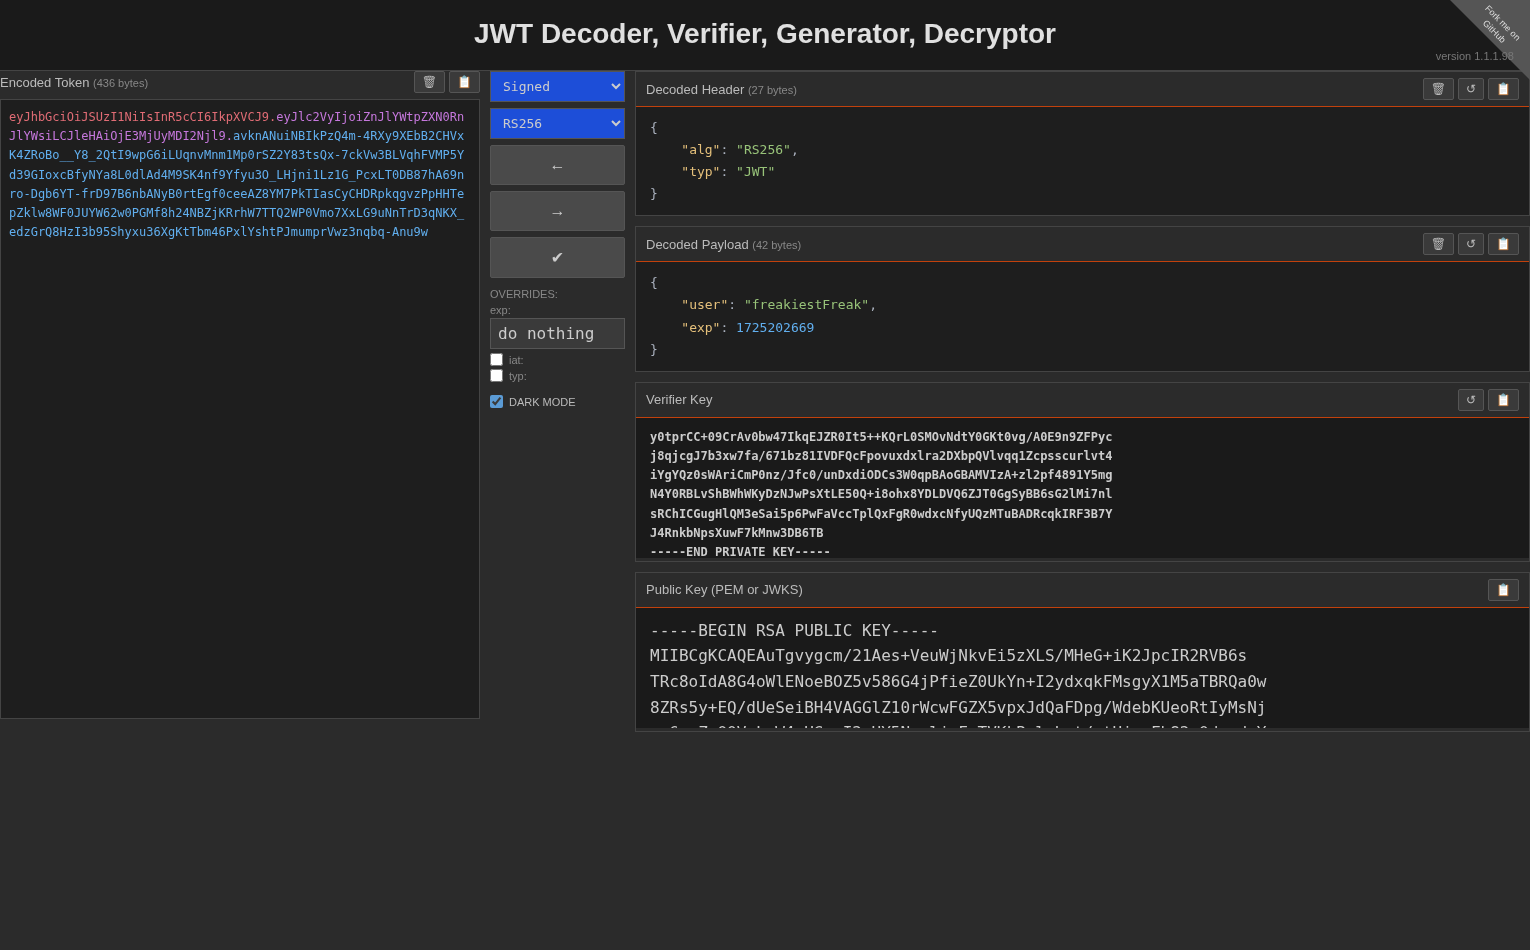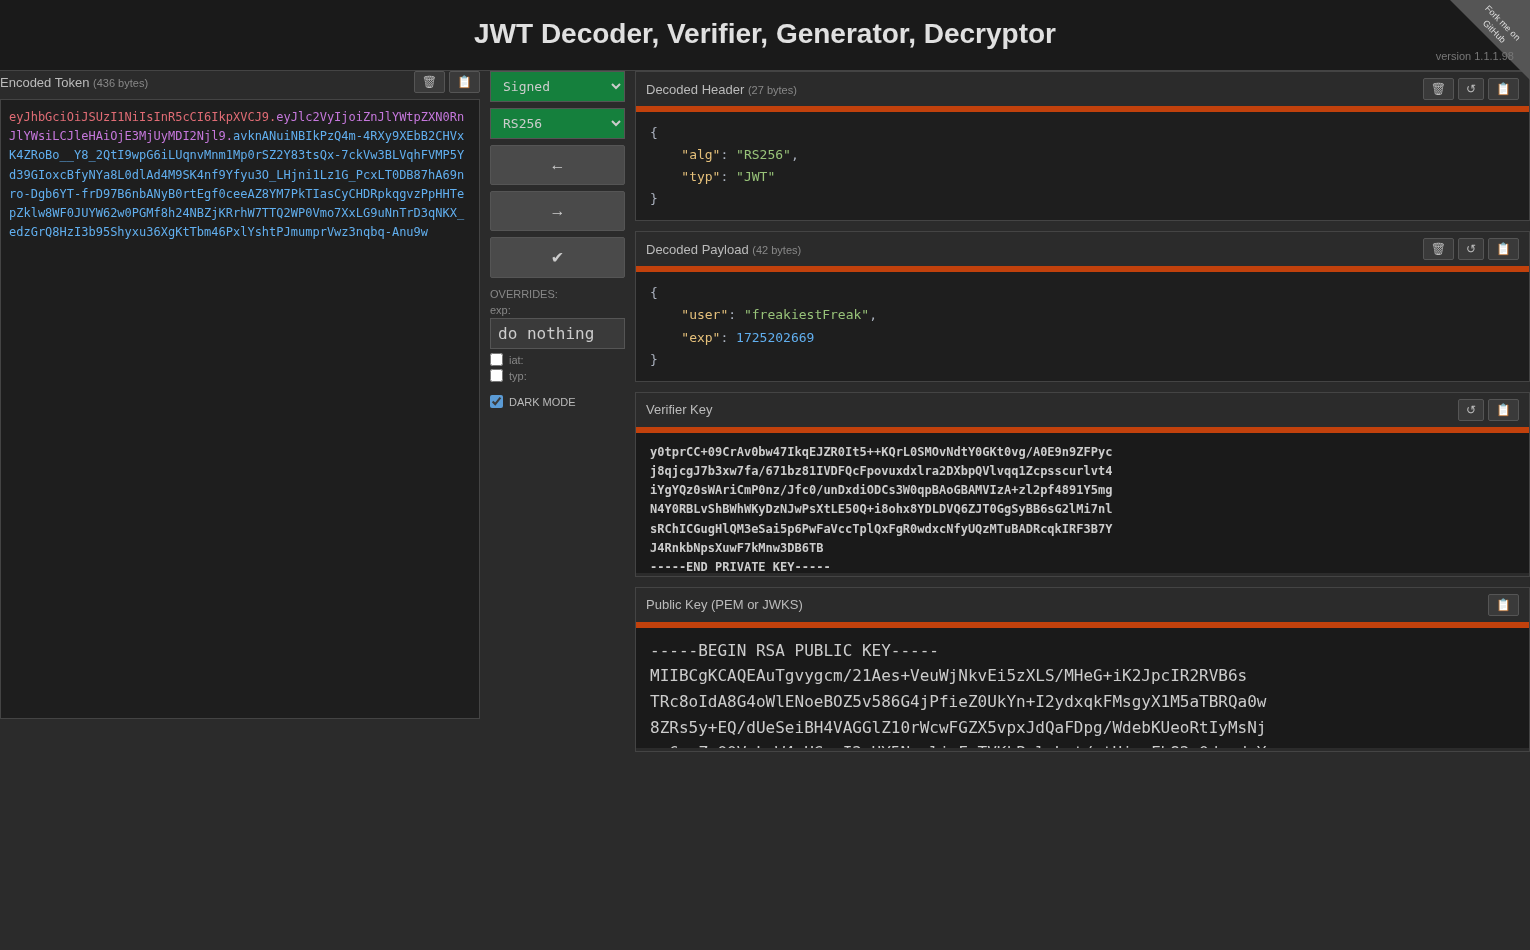--- a/index.html
+++ b/index.html
@@ -128,21 +128,21 @@
     
     .middle-panel {
       width: 135px;
       flex-shrink: 0;
       display: flex;
       flex-direction: column;
       gap: 6px;
     }
     .algo-select, .type-select {
       width: 100%;
-      background: #15803d;
+      background: #1d4ed8;
       border: 1px solid #555;
       color: #ccc;
       padding: 6px 8px;
       font-size: 13px;
       font-family: monospace;
       cursor: pointer;
     }
     .arrow-btn {
       width: 100%;
       background: #4a4a4a;
@@ -227,21 +227,21 @@
 
     .section-box {
       background: #2b2b2b;
       border: 1px solid #444;
     }
     .section-header {
       display: flex;
       align-items: center;
       justify-content: space-between;
       padding: 6px 10px;
-      border-bottom: 6px solid #c2410c;
+      border-bottom: 1px solid #c2410c;
       background: #2b2b2b;
     }
     .section-title {
       font-family: sans-serif;
       font-size: 13px;
       color: #bbb;
     }
     .section-title .bytes {
       color: #888;
       font-size: 11px;

